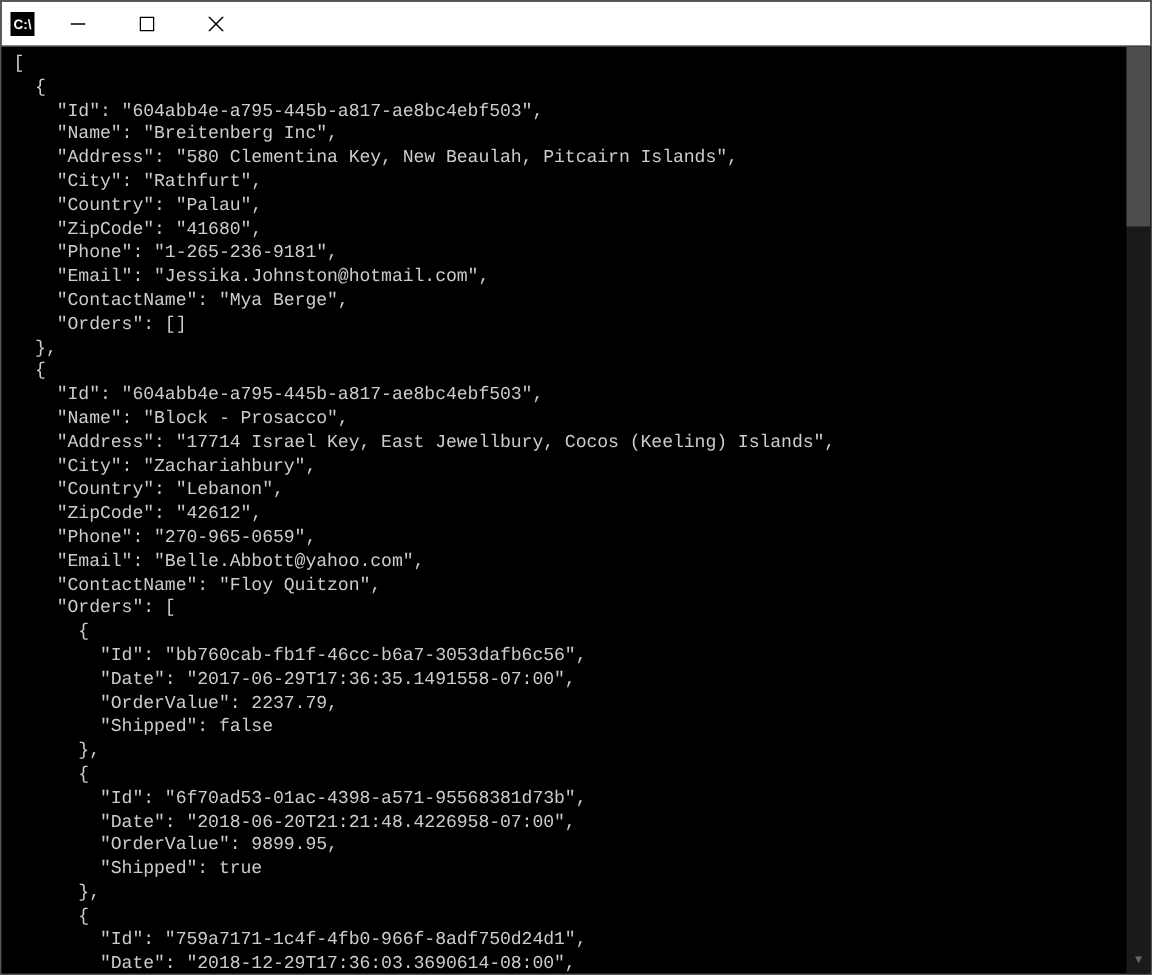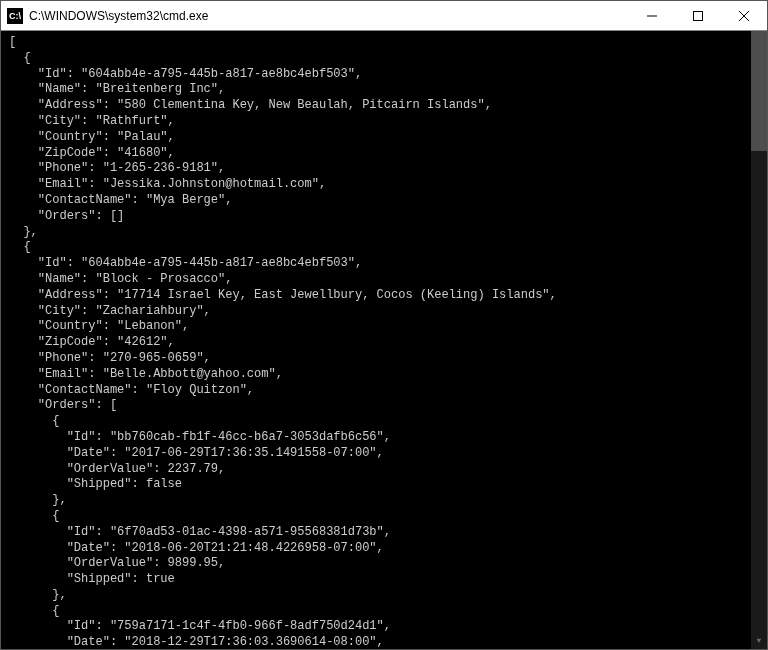--- a/index.html
+++ b/index.html
@@ -102,21 +102,20 @@
       font-size:8px;
     }
     .scroll-btn.up { top: 0; }
     .scroll-btn.down { bottom: 0; }
   </style>
 </head>
 <body>
 
 <div class="titlebar">
   <span class="titlebar-icon">C:\</span>
-  <span class="titlebar-title">C:\WINDOWS\system32\cmd.exe</span>
   <div class="winbtns">
     <div class="winbtn" title="Minimize">
       <svg viewBox="0 0 10 10">
           <line x1="0" y1="5" x2="10" y2="5" stroke="#000" stroke-width="1"></line>
         </svg>
     </div>
     <div class="winbtn" title="Maximize">
       <svg viewBox="0 0 10 10">
           <rect x="0.5" y="0.5" width="9" height="9" fill="none" stroke="#000" stroke-width="1"></rect>
         </svg>

